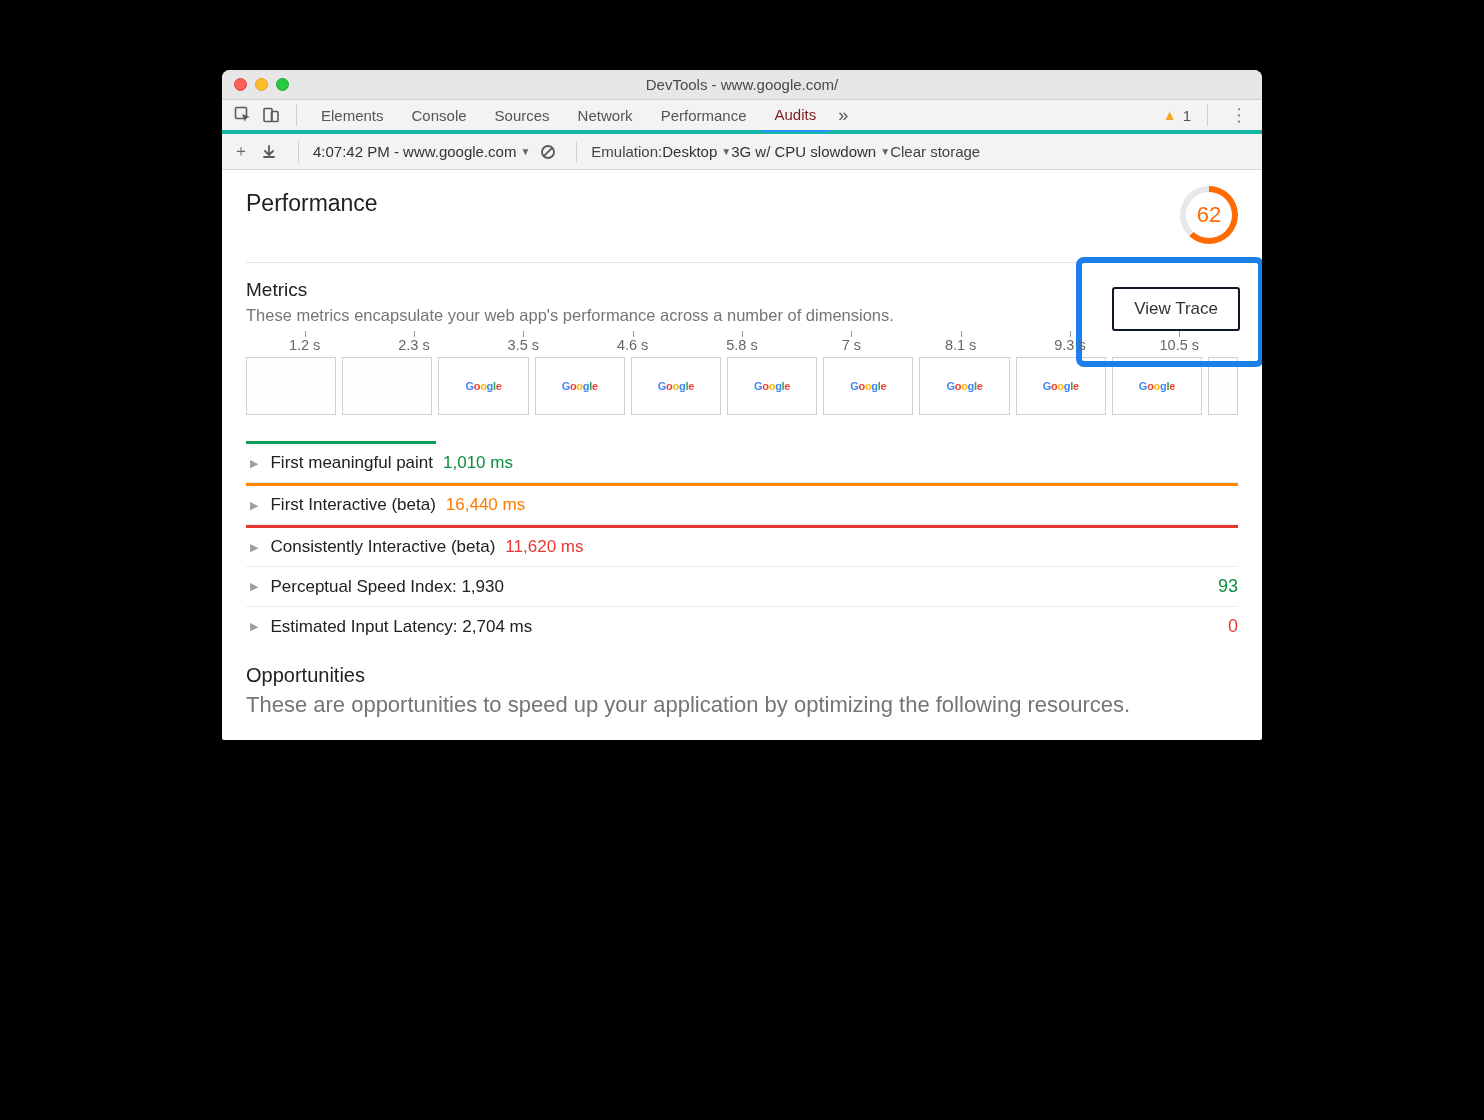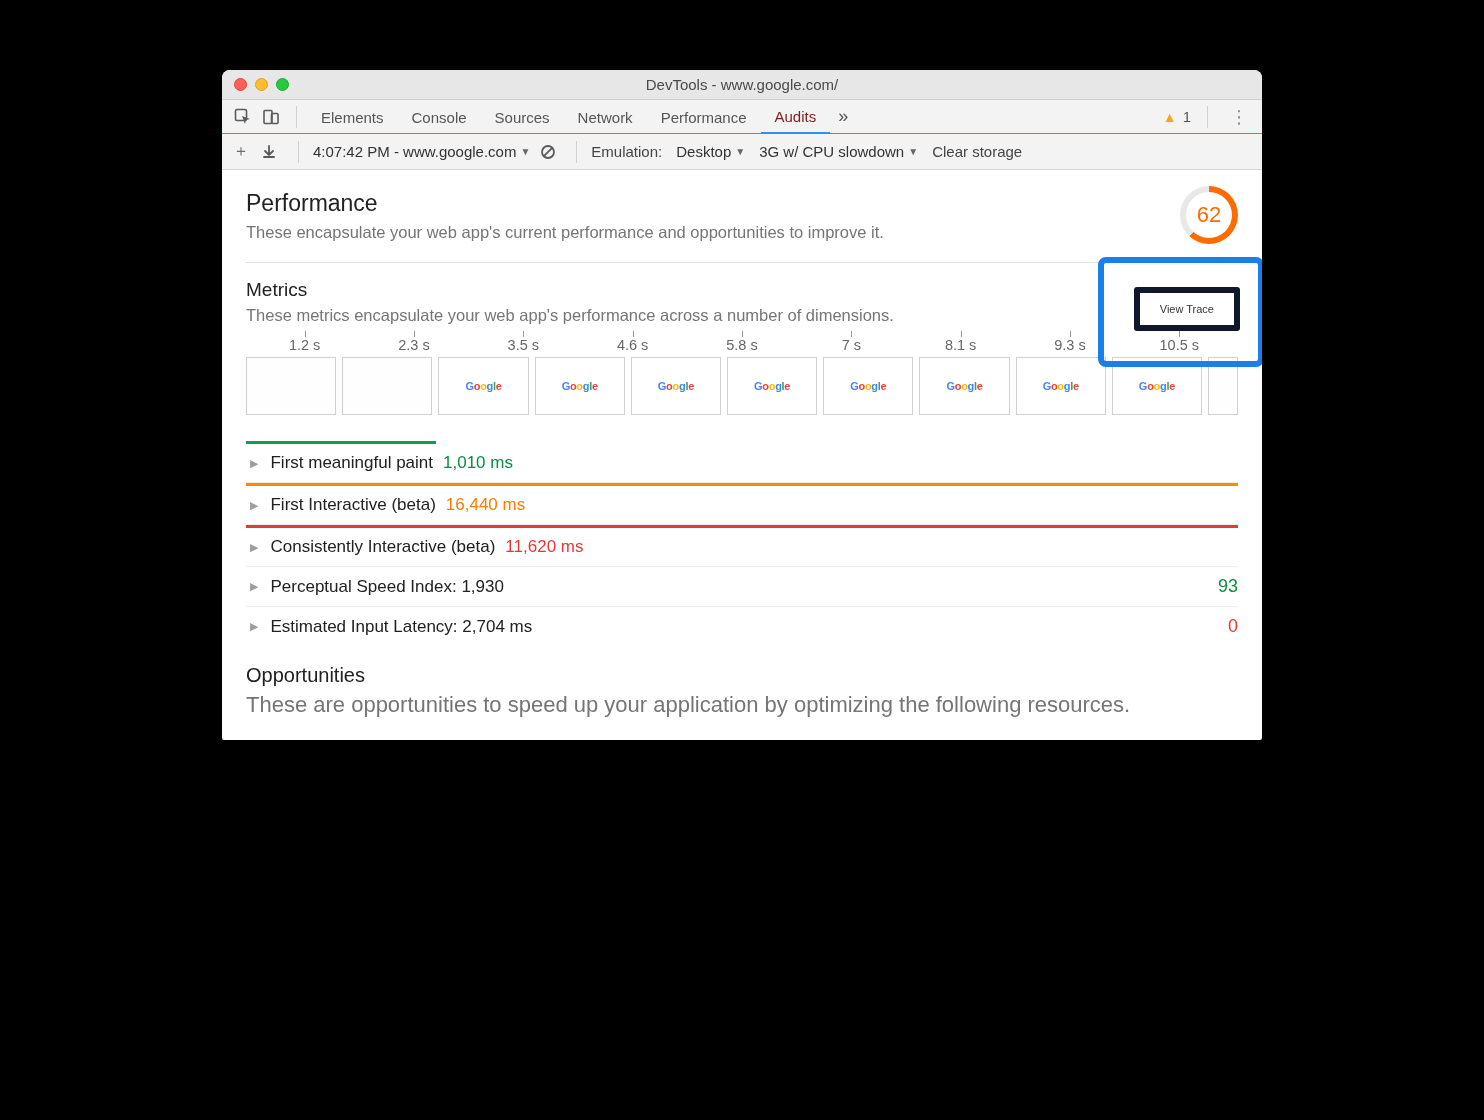--- a/index.html
+++ b/index.html
@@ -36,21 +36,21 @@
   .t-min   { background:#ffbd2e; border:1px solid #dfa022; }
   .t-max   { background:#28c940; border:1px solid #1aab29; }
   .titlebar-title {
     position:absolute; left:0; right:0; text-align:center;
     font-size:15px; color:#4a4a4a; pointer-events:none;
   }
   
   .dt-tabs {
     height: 34px;
     background: #f3f3f3;
-    border-bottom: 1px solid #14b8a6;
+    border-bottom: 4px solid #14b8a6;
     display:flex; align-items:center;
     padding: 0 8px;
     color:#555; font-size:15px;justify-content:flex-end;
   }
   .dt-iconbtn {
     width:26px; height:26px; display:flex; align-items:center; justify-content:center;
     color:#5a5a5a; margin-right:2px;
   }
   .dt-sep { width:1px; height:22px; background:#d0d0d0; margin:0 10px; }
   .dt-tab { padding: 8px 14px 7px; color:#555; white-space:nowrap; }
@@ -67,21 +67,21 @@
     border-bottom:1px solid #d6d6d6;
     display:flex; align-items:center;
     padding: 0 8px; gap:10px;
     font-size:15px; color:#444;
     white-space:nowrap; overflow:hidden;
   }
   .tb-icon { width:22px; text-align:center; color:#6b6b6b; font-size:16px; }
   .tb-vsep { width:1px; height:22px; background:#d0d0d0; margin:0 4px; }
   .tb-dd { display:flex; align-items:center; gap:4px; color:#333; }
   .tb-caret { font-size:10px; color:#666; }
-  .dd-group { display:flex; align-items:center; gap:14px; }
+  .dd-group { display:flex; align-items:center; }
   
   .content { padding: 20px 24px 22px; position:relative; }
   .perf-head { display:flex; align-items:flex-start; }
   .perf-head-left { flex:1; }
   .perf-title { font-size:23px; font-weight:400; color:#212121; margin-bottom:6px; }
   .perf-sub { font-size:16.5px; color:#757575; }
   .score-ring {
     width:58px; height:58px; border-radius:50%;
     background: conic-gradient(#ff6b00 0deg 223deg, #e8e8e8 223deg 360deg);
     display:flex; align-items:center; justify-content:center;
@@ -96,22 +96,22 @@
   .metrics-head { position:relative; }
   .metrics-title { font-size:19px; color:#212121; margin-bottom:5px; }
   .metrics-sub { font-size:16.5px; color:#757575; }
   .view-trace-wrap {
     position:absolute; top:-22px; right:-26px;
     border:6px solid #1b7fea; border-radius:8px;
     padding: 24px 18px 30px 30px;
     background:transparent;
   }
   .view-trace-btn {
-    border:6px solid #0f172a; background:#fff; color:#333;
-    font-size:11px; padding:10px 20px; border-radius:3px;
+    border:2px solid #0f172a; background:#fff; color:#333;
+    font-size:17px; padding:10px 20px; border-radius:3px;
   }
   
   .filmstrip { margin-top:12px; }
   .time-ruler { display:flex; width:100%; padding: 0 4px 4px; align-items: flex-end; }
   .time-tick { flex:1; font-size:14.5px; color:#666; text-align:center; position:relative; }
   .time-tick::before { content:""; position:absolute; top:-6px; left:50%; width:1px; height:6px; background:#999; }
   .filmstrip-row { display:flex; gap:6px; width:100%; }
   .thumb {
     flex:1; height:58px; border:1px solid #d0d0d0;
     display:flex; align-items:center; justify-content:center;
@@ -221,21 +221,20 @@
       </div>
       <span>Clear storage</span>
     </div>
   </div>
 
   <div class="content">
 
     <div class="perf-head">
       <div class="perf-head-left">
         <div class="perf-title">Performance</div>
-        <div class="perf-sub">These encapsulate your web app's current performance and opportunities to improve it.</div>
       </div>
       <div class="score-ring">
         <div class="score-ring-inner">62</div>
       </div>
     </div>
 
     <div class="hr"></div>
 
     <div class="metrics-head">
       <div class="metrics-title">Metrics</div>

